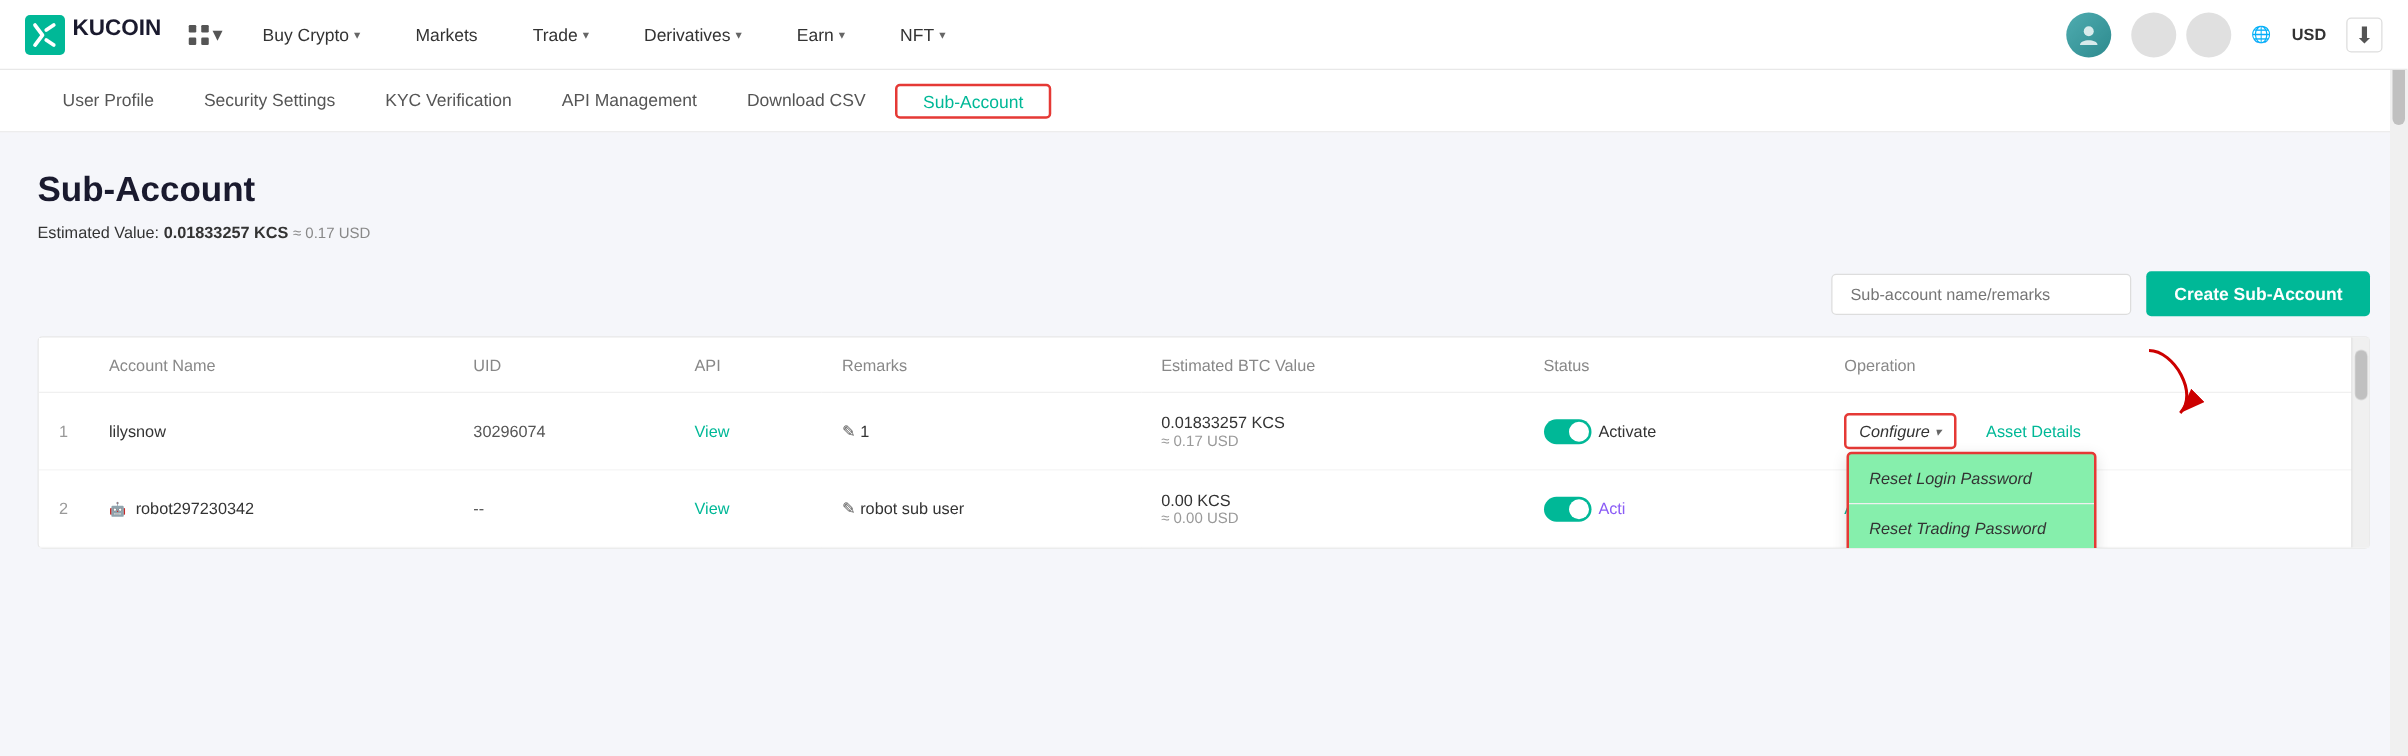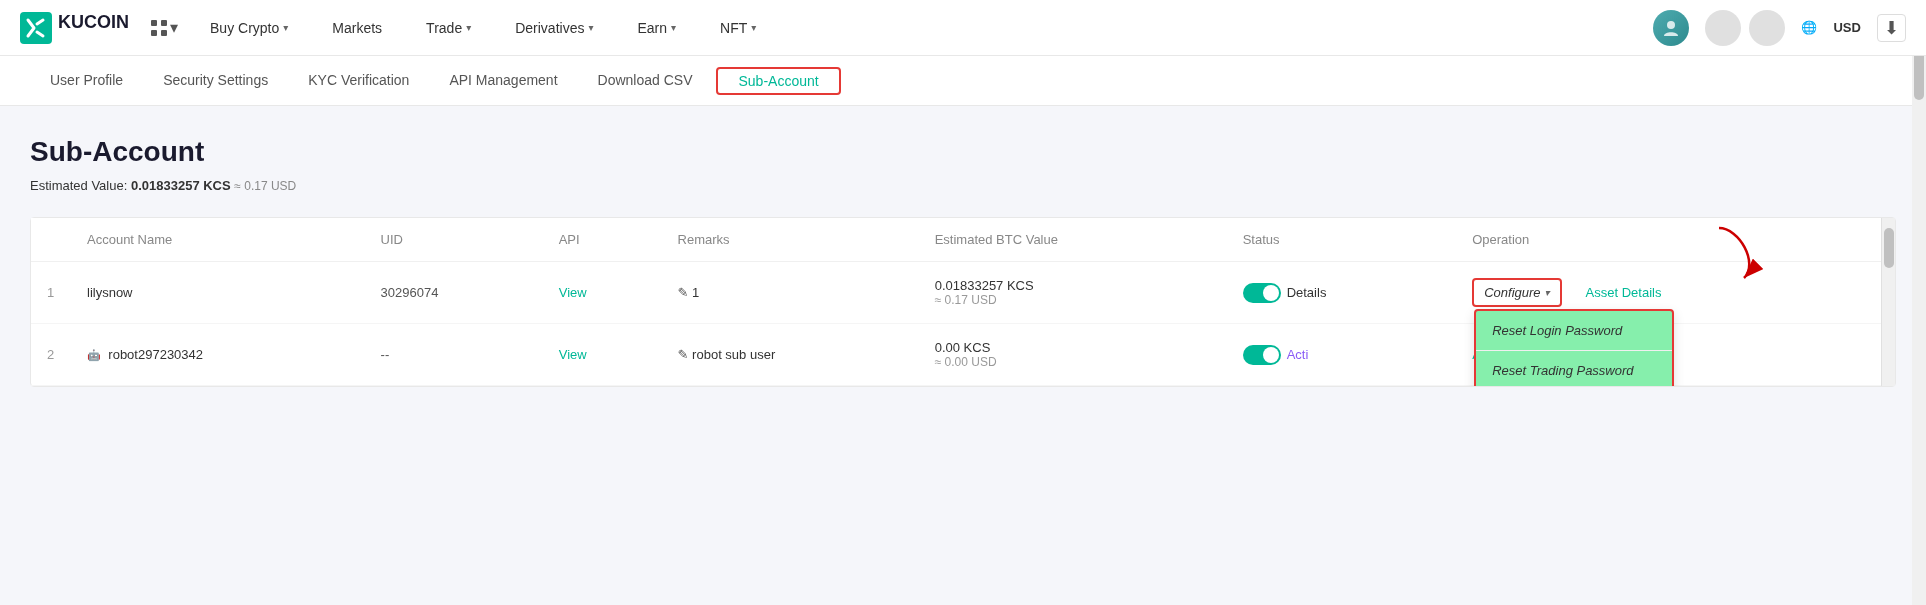--- a/index.html
+++ b/index.html
@@ -405,20 +405,24 @@
 <div class="main-content">
 
   <h1 class="page-title">Sub-Account</h1>
 
   <div class="estimated-value">
     <span>Estimated Value:</span>
     <span class="kscs-value">0.01833257 KCS</span>
     <span class="usd-value">≈ 0.17 USD</span>
   </div>
 
+  <div class="toolbar">
+    <input class="search-input" type="text" placeholder="Sub-account name/remarks" style="">
+    <button class="create-btn">Create Sub-Account</button>
+  </div>
 
   <div class="table-container">
     <div class="table-scroll-area">
       <table>
         <thead>
           <tr>
             <th style="width:40px;">&nbsp;</th>
             <th>Account Name</th>
             <th>UID</th>
             <th>API</th>
@@ -445,21 +449,21 @@
               <span style="cursor:pointer; color:#555;">✎</span>
               <span>1</span>
             </td>
             <td>
               <div class="kcs-primary">0.01833257 KCS</div>
               <div class="kcs-secondary">≈ 0.17 USD</div>
             </td>
             <td>
               <div class="toggle-wrapper">
                 <div class="toggle"></div>
-                <span class="activate-label">Details</span>
+                <span class="activate-label">Activate</span>
               </div>
             </td>
             <td>
               <div class="op-cell">
 
                 <svg style="position:absolute; top:-55px; right:110px; width:70px; height:70px; pointer-events:none;" viewBox="0 0 70 70">
                   <defs>
                     <marker id="arrowhead" markerWidth="8" markerHeight="6" refX="8" refY="3" orient="auto">
                       <polygon points="0 0, 8 3, 0 6" fill="#cc0000"></polygon>
                     </marker>

